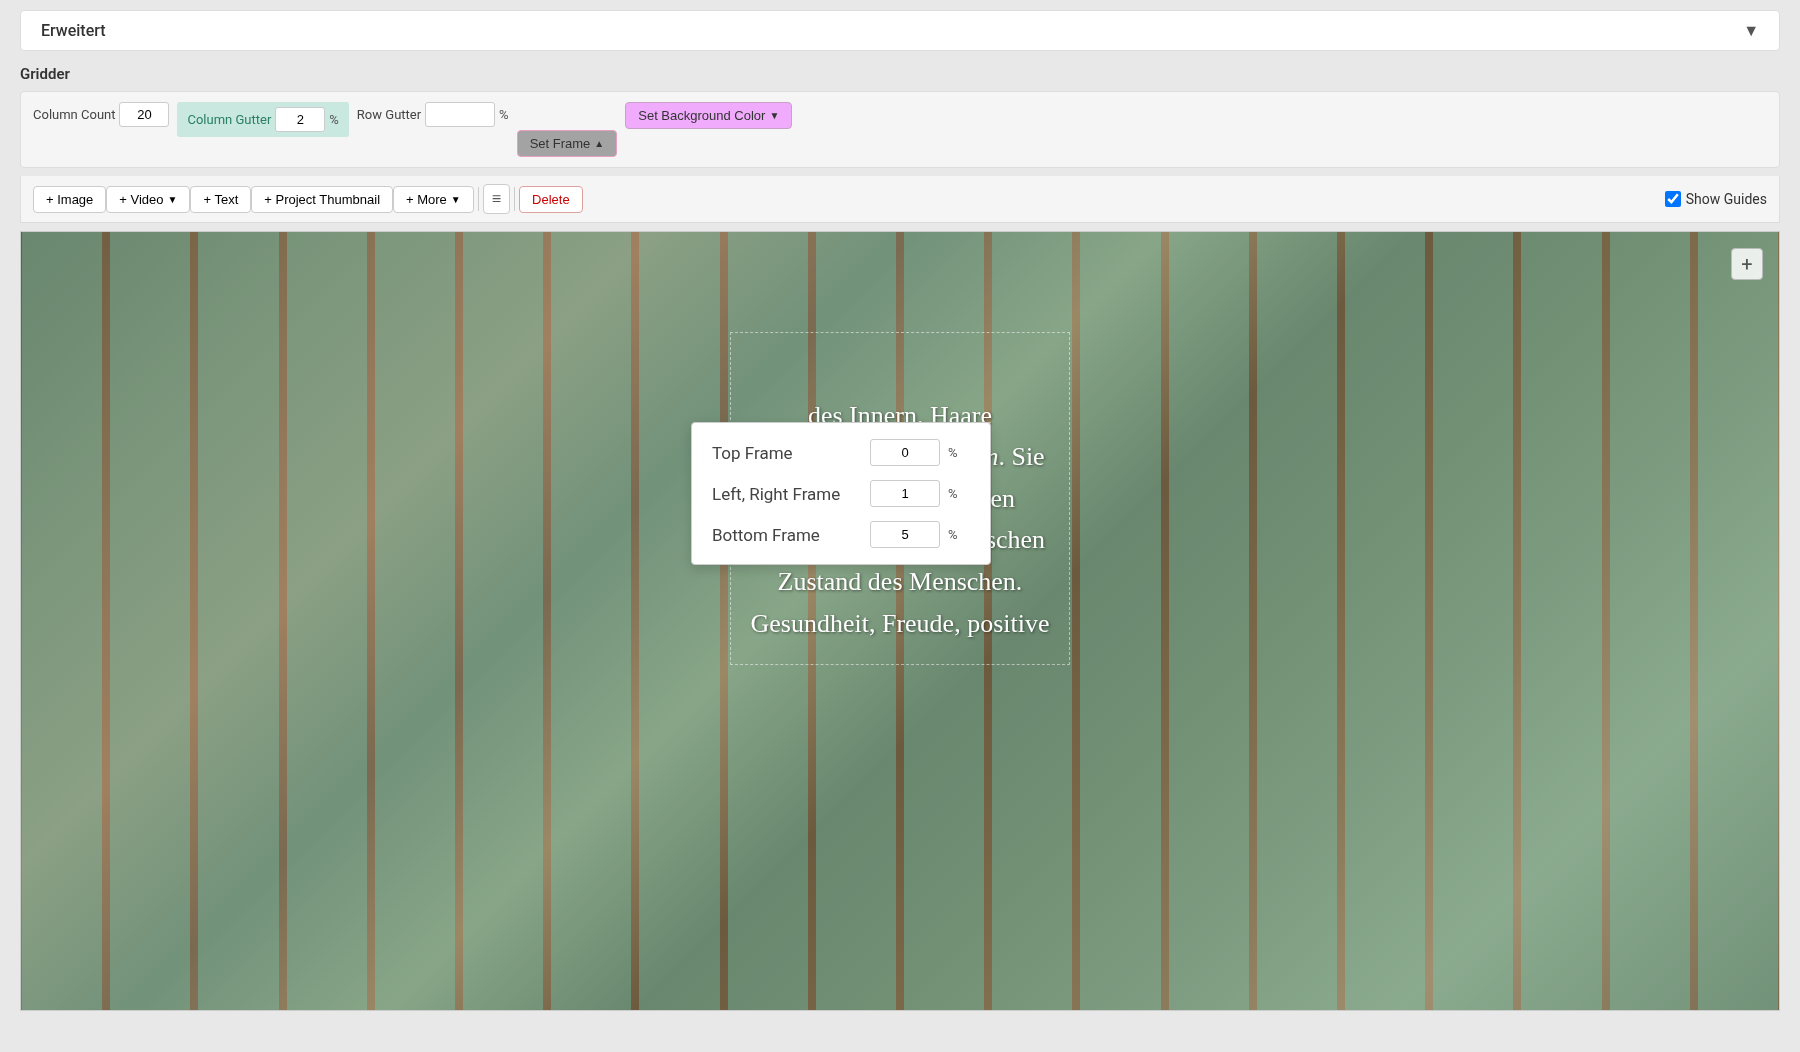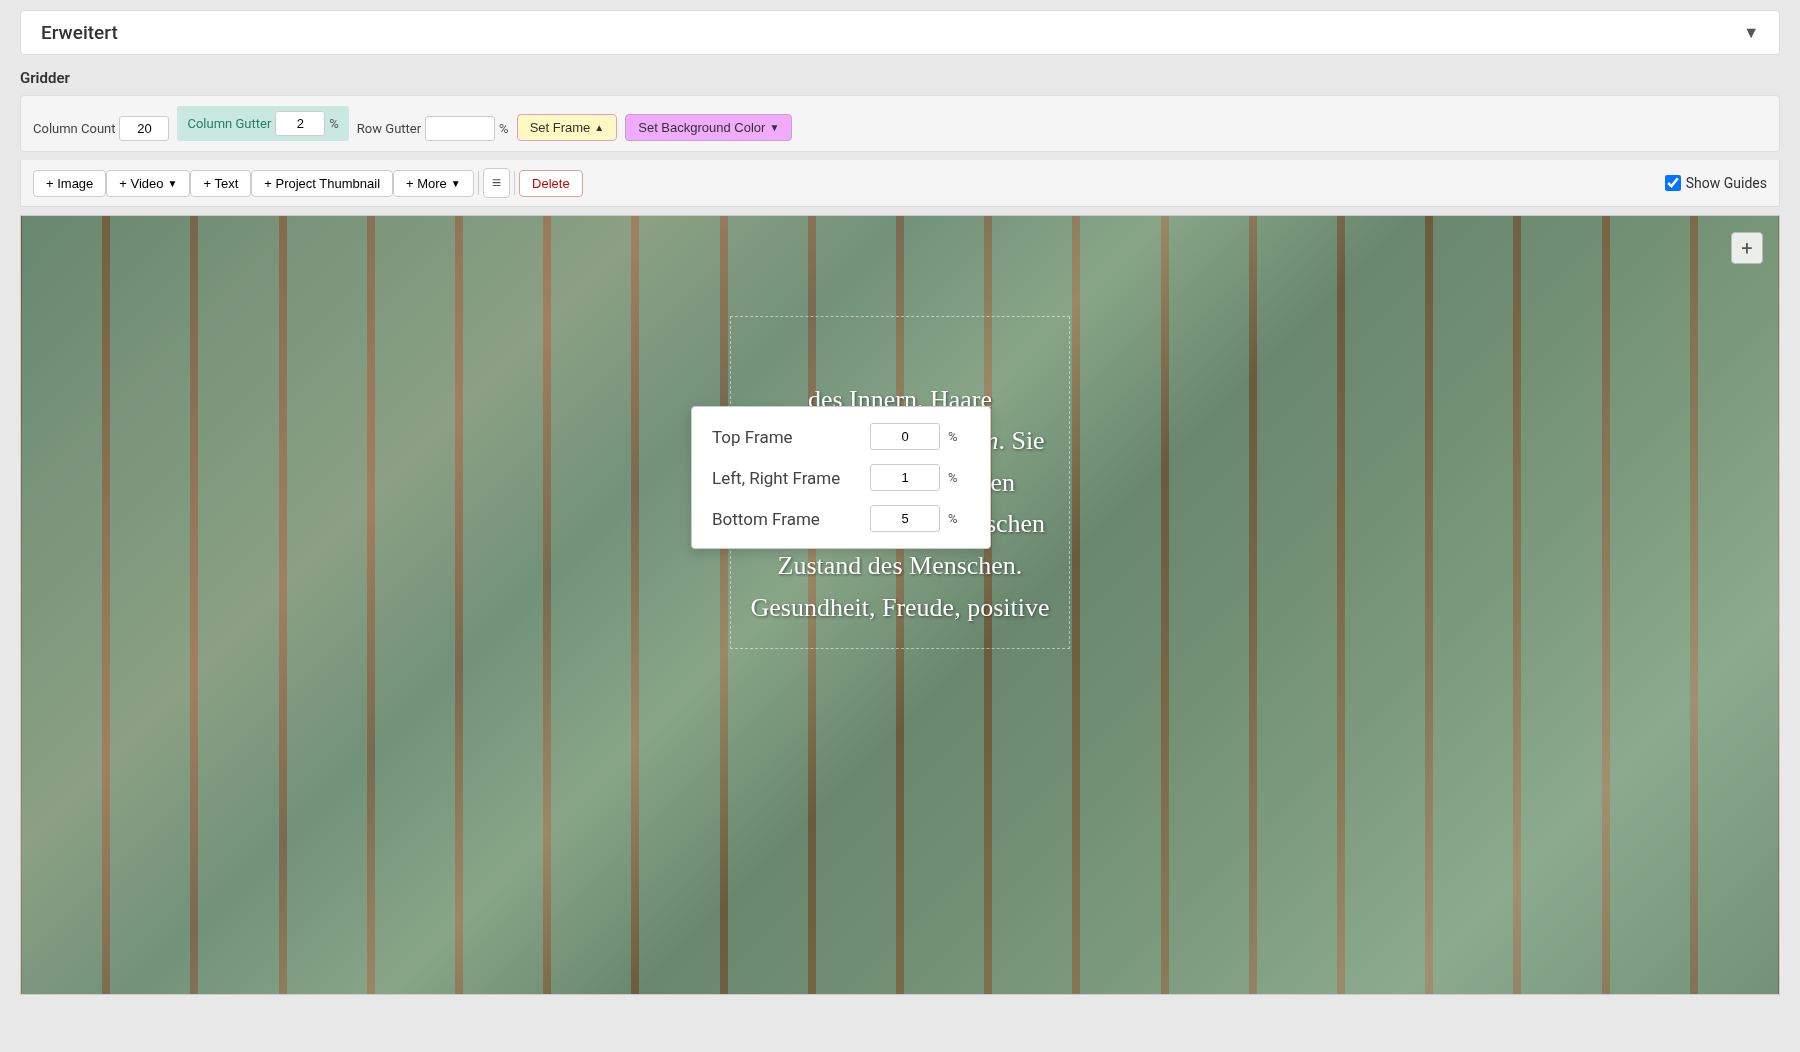--- a/index.html
+++ b/index.html
@@ -34,21 +34,21 @@
     }
 
     
     .controls-bar {
       background: #f5f5f5;
       border: 1px solid #ddd;
       border-radius: 4px;
       margin: 0 20px;
       padding: 10px 12px;
       display: flex;
-      align-items: flex-end;
+      align-items: flex-start;
       gap: 8px;
       flex-wrap: wrap;
     }
 
     .control-group {
       display: flex;
       align-items: center;
       gap: 4px;
     }
 
@@ -84,23 +84,24 @@
       cursor: pointer;
       border: 1px solid #ccc;
       background: #fff;
       white-space: nowrap;
       display: flex;
       align-items: center;
       gap: 4px;
     }
 
     .btn-pink {
-      background: #fef9c3;
+      background: #a3a3a3;
       border-color: #e8a0c0;
       color: #333;
+      margin-top: 28px;
     }
 
     .btn-bgColor {
       background: #f0abfc;
       border-color: #c8a0c8;
       color: #333;
     }
 
     .divider-v {
       width: 1px;
@@ -305,21 +306,21 @@
     
     .btn-delete {
       color: #c00;
       border-color: #e0a0a0;
     }
   </style>
 </head>
 <body>
 
 <div class="erweitert-section">
-  <span style="font-size:19px; font-weight:500;">Erweitert</span>
+  <span style="font-size:16px; font-weight:500;">Erweitert</span>
   <span style="cursor:pointer; color:#555; font-size:16px;">▼</span>
 </div>
 
 <div class="gridder-label">Gridder</div>
 
 <div class="controls-bar">
 
   <div class="control-group">
     <span class="control-label">Column Count</span>
     <input type="text" class="control-input" value="20" style="">

